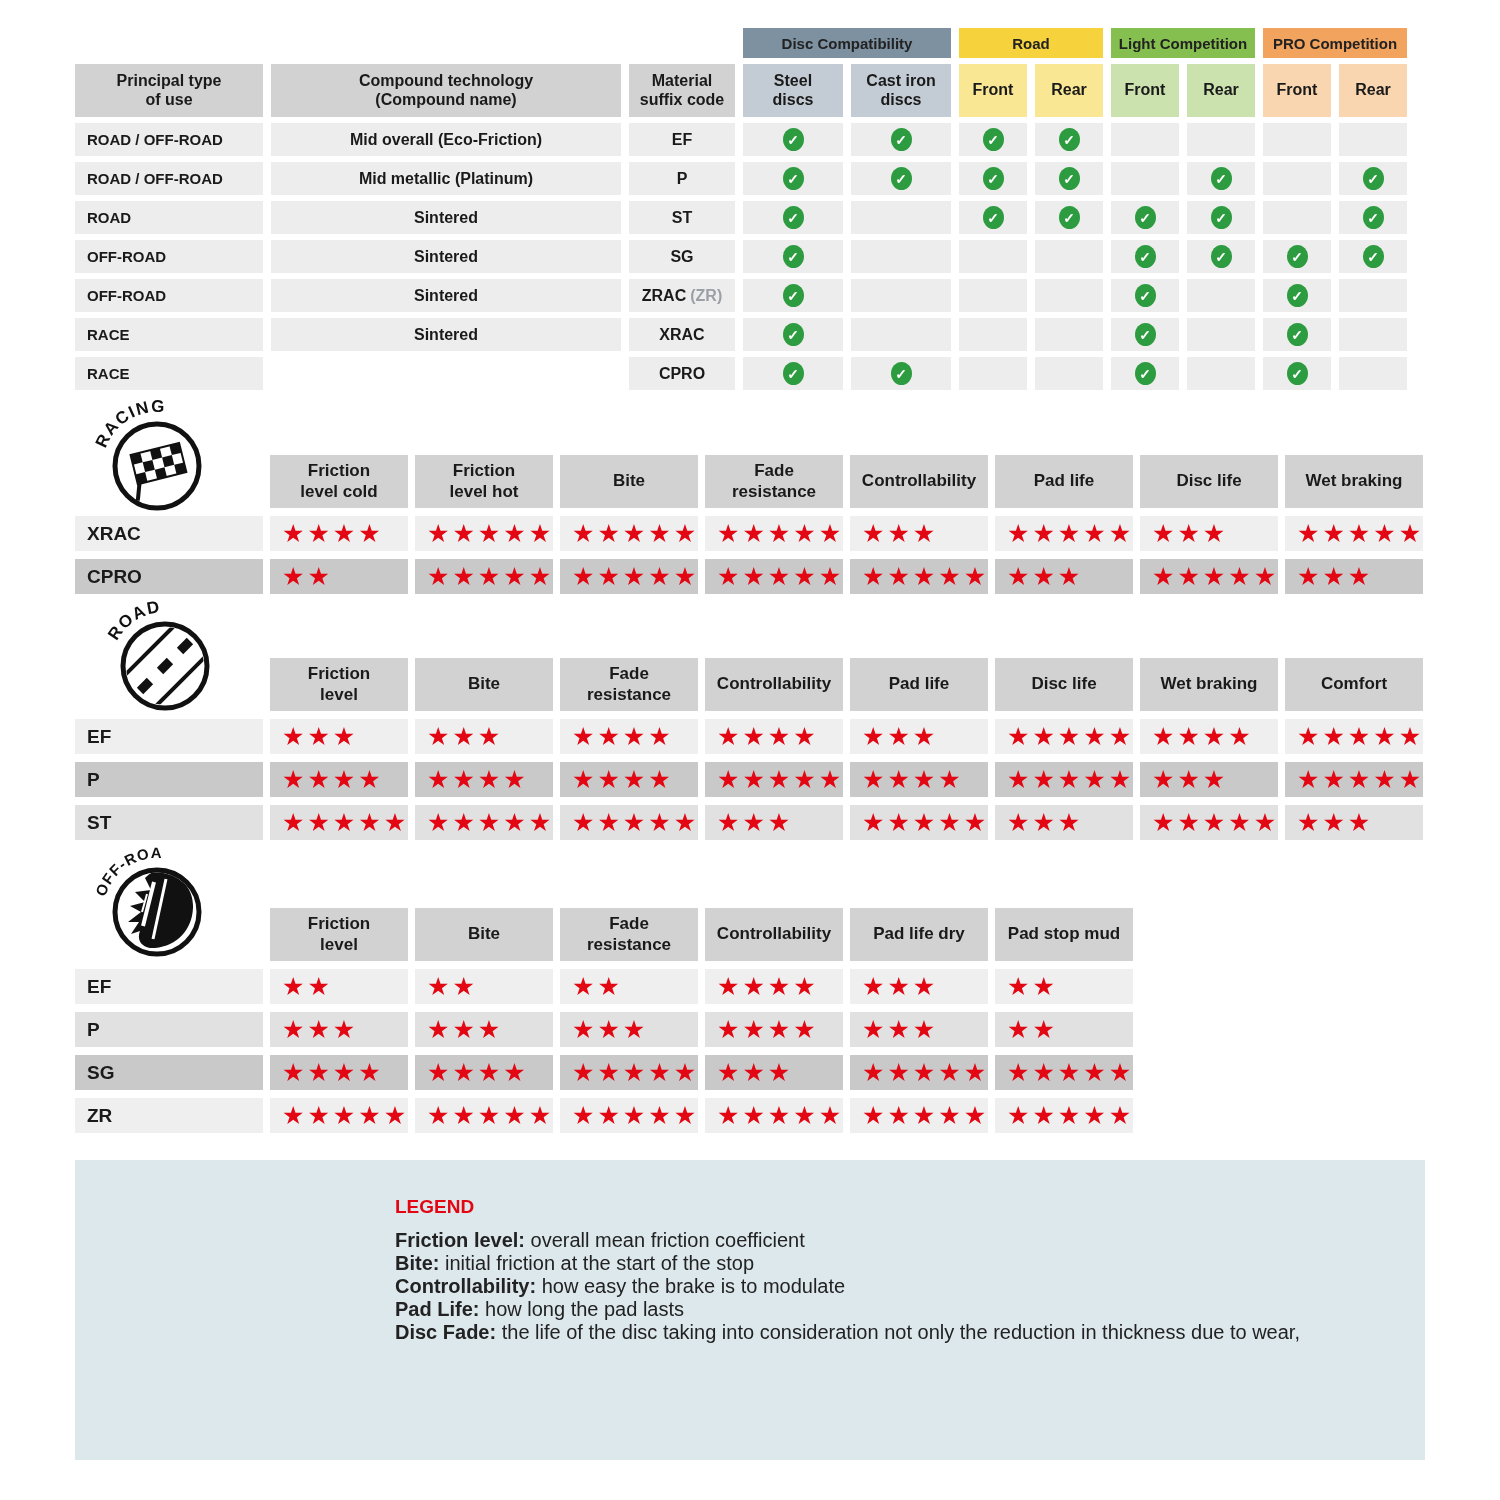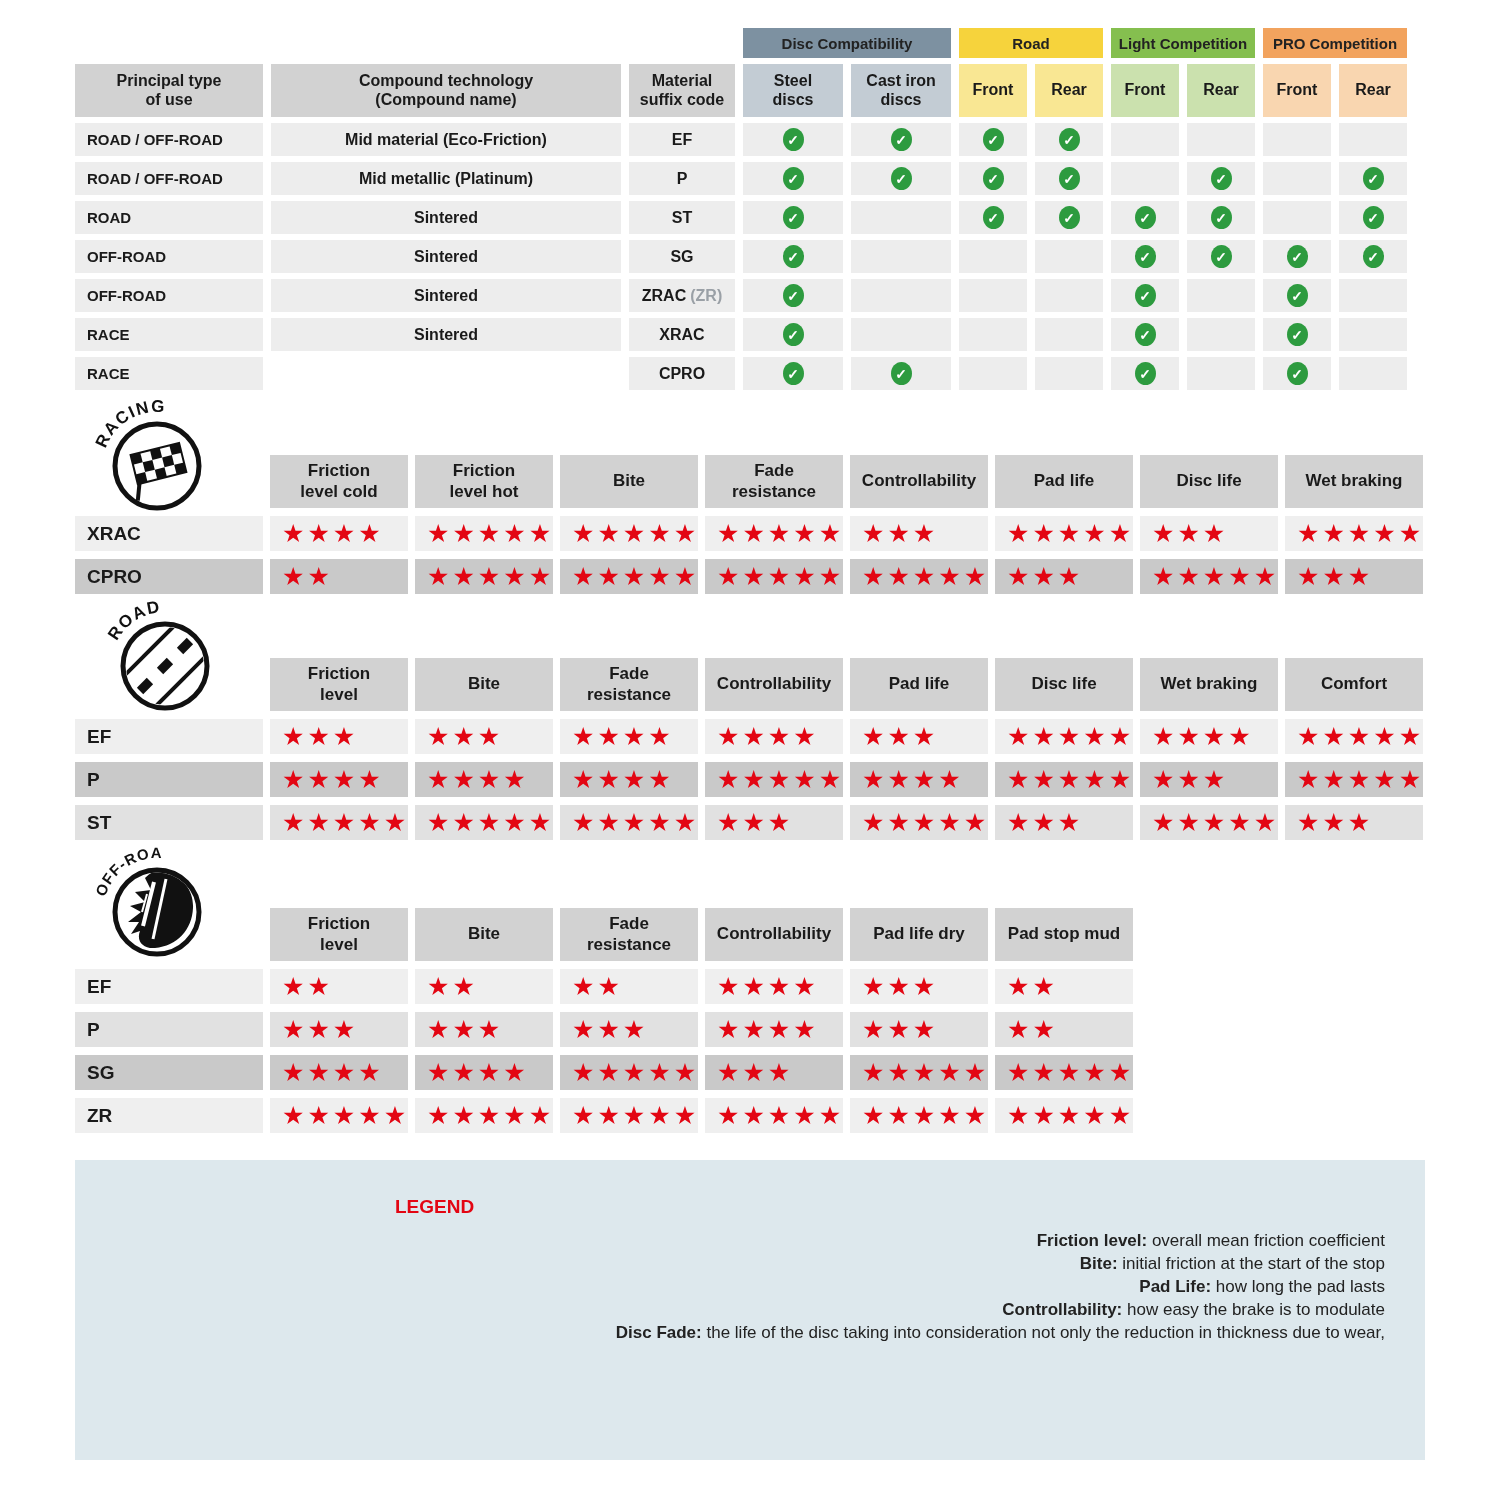--- a/index.html
+++ b/index.html
@@ -46,21 +46,21 @@
 
   .sec-icon{position:absolute;}
   #icon-racing{left:95px;top:400px;}
   #icon-road{left:103px;top:600px;}
   #icon-offroad{left:95px;top:846px;}
 
   
   .legend{position:absolute;left:75px;top:1160px;width:1350px;height:300px;
           background:var(--legend-bg);box-sizing:border-box;padding:36px 40px 0 320px;}
   .legend-title{color:var(--star-red);font-weight:bold;font-size:19px;margin-bottom:11px;}
-  .legend-line{font-size:17px;line-height:23px;color:#222;text-align:right;}
+  .legend-line{font-size:20px;line-height:23px;color:#222;}
   .legend-line b{font-weight:bold;}
 </style>
 </head>
 <body>
 
 <div class="page">
 
   <div class="top-grid" id="top-grid">
       <div class="group-h" style="grid-area: 1 / 4 / auto / span 2; background: rgb(125, 145, 161);">Disc Compatibility</div>
       <div class="group-h" style="grid-area: 1 / 6 / auto / span 2; background: rgb(246, 211, 60);">Road</div>
@@ -76,21 +76,21 @@
 discs</div>
       <div class="sub-h" style="grid-area: 2 / 5; background: rgb(195, 204, 212);">Cast iron
 discs</div>
       <div class="sub-h" style="grid-area: 2 / 6; background: rgb(249, 231, 147);">Front</div>
       <div class="sub-h" style="grid-area: 2 / 7; background: rgb(249, 231, 147);">Rear</div>
       <div class="sub-h" style="grid-area: 2 / 8; background: rgb(203, 225, 174);">Front</div>
       <div class="sub-h" style="grid-area: 2 / 9; background: rgb(203, 225, 174);">Rear</div>
       <div class="sub-h" style="grid-area: 2 / 10; background: rgb(249, 214, 176);">Front</div>
       <div class="sub-h" style="grid-area: 2 / 11; background: rgb(249, 214, 176);">Rear</div>
       <div class="cell use-cell" style="grid-area: 3 / 1;">ROAD / OFF-ROAD</div>
-      <div class="cell tech-cell" style="grid-area: 3 / 2;">Mid material (Eco-Friction)</div>
+      <div class="cell tech-cell" style="grid-area: 3 / 2;">Mid overall (Eco-Friction)</div>
       <div class="cell code-cell" style="grid-area: 3 / 3;">
         <span>EF</span>
       </div>
       <div class="cell check-cell" style="grid-area: 3 / 4;">
         <span class="check">✓</span>
       </div>
       <div class="cell check-cell" style="grid-area: 3 / 5;">
         <span class="check">✓</span>
       </div>
       <div class="cell check-cell" style="grid-area: 3 / 6;">
@@ -408,19 +408,19 @@
       <div class="stars shade-light" style="grid-area: 5 / 5;">★★★★★</div>
       <div class="stars shade-light" style="grid-area: 5 / 6;">★★★★★</div>
       <div class="stars shade-light" style="grid-area: 5 / 7;">★★★★★</div>
     </div>
 
   <div class="legend">
     <div class="legend-title">LEGEND</div>
     <div id="legend-lines">
         <div class="legend-line"><b>Friction level:</b><span> overall mean friction coefficient</span></div>
         <div class="legend-line"><b>Bite:</b><span> initial friction at the start of the stop</span></div>
+        <div class="legend-line"><b>Controllability:</b><span> how easy the brake is to modulate</span></div>
         <div class="legend-line"><b>Pad Life:</b><span> how long the pad lasts</span></div>
-        <div class="legend-line"><b>Controllability:</b><span> how easy the brake is to modulate</span></div>
         <div class="legend-line"><b>Disc Fade:</b><span> the life of the disc taking into consideration not only the reduction in thickness due to wear,</span></div>
       </div>
   </div>
 
 </div>
 
 </body></html>

